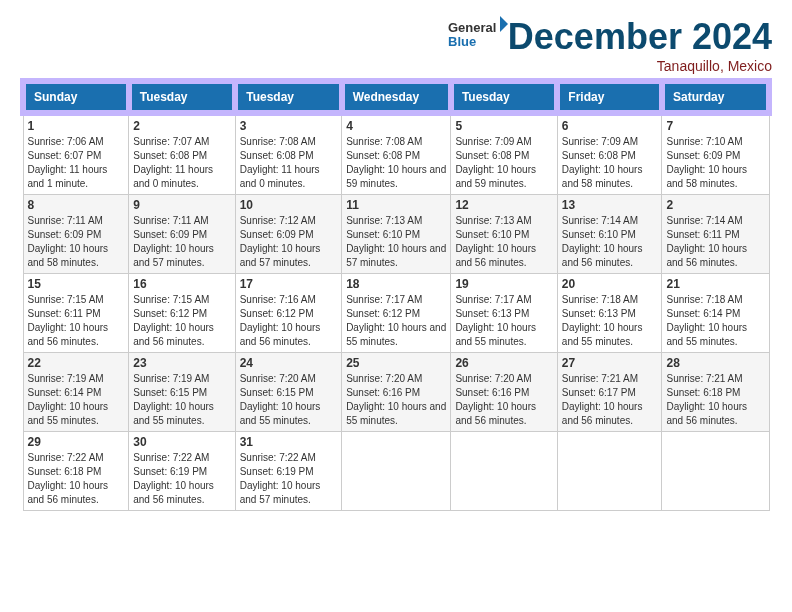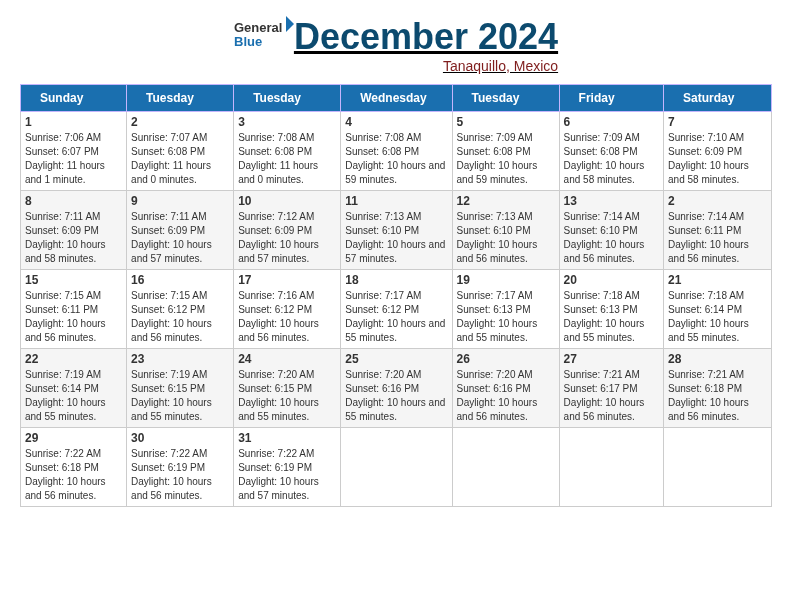--- a/index.html
+++ b/index.html
@@ -11,24 +11,23 @@
       overflow: hidden;
     }
     .page {
       width: 792px;
       min-height: 612px;
       padding: 16px 20px 10px 20px;
       background: #fff;
     }
     .header {
       display: flex;
-      justify-content: center;
+      justify-content: flex-end;
       align-items: flex-start;
-      margin-bottom: 10px;
-      text-decoration: underline;
+      margin-bottom: 4px;
     }
     .logo {
       display: flex;
       align-items: center;
       gap: 2px;
     }
     .title-block {
       text-align: right;
     }
     .month-title {
@@ -41,25 +40,25 @@
       color: #7f1d1d;
     }
     .calendar {
       width: 100%;
       border-collapse: collapse;
       font-size: 10px;
     }
     .calendar th {
       background: #1a6faf;
       color: #fff;
-      padding: 6px 19px;
+      padding: 6px 8px;
       text-align: left;
       font-size: 12px;
       font-weight: bold;
-      border: 1px solid #c4b5fd;
+      border: 6px solid #c4b5fd;
     }
     .calendar td {
       border: 1px solid #ccc;
       vertical-align: top;
       padding: 3px 4px;
       width: 113px;
       min-height: 80px;
       background: #fff;
     }
     .calendar tr:nth-child(even) td {

